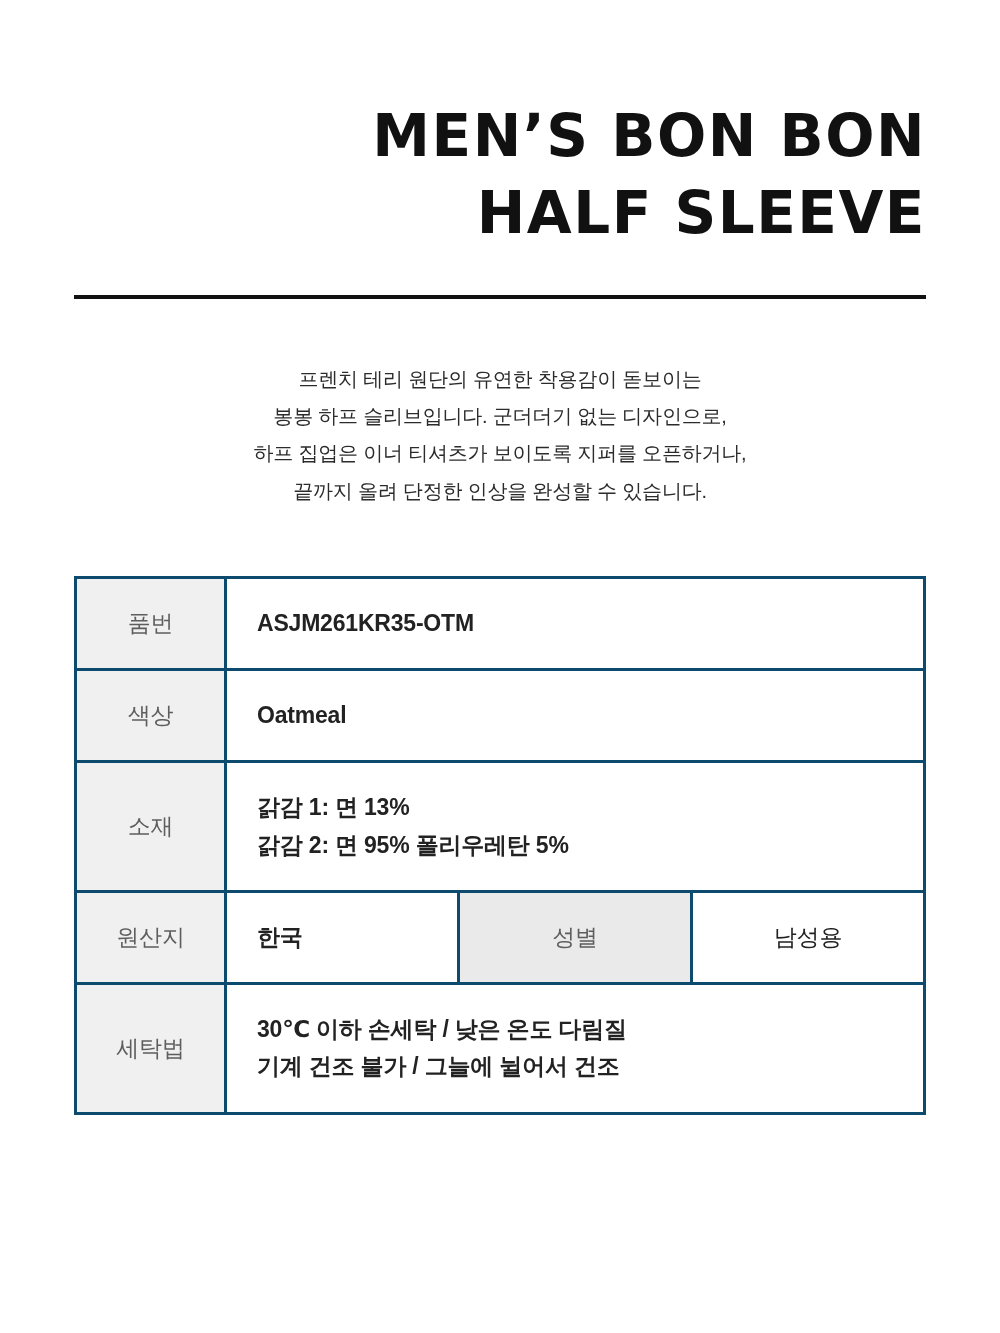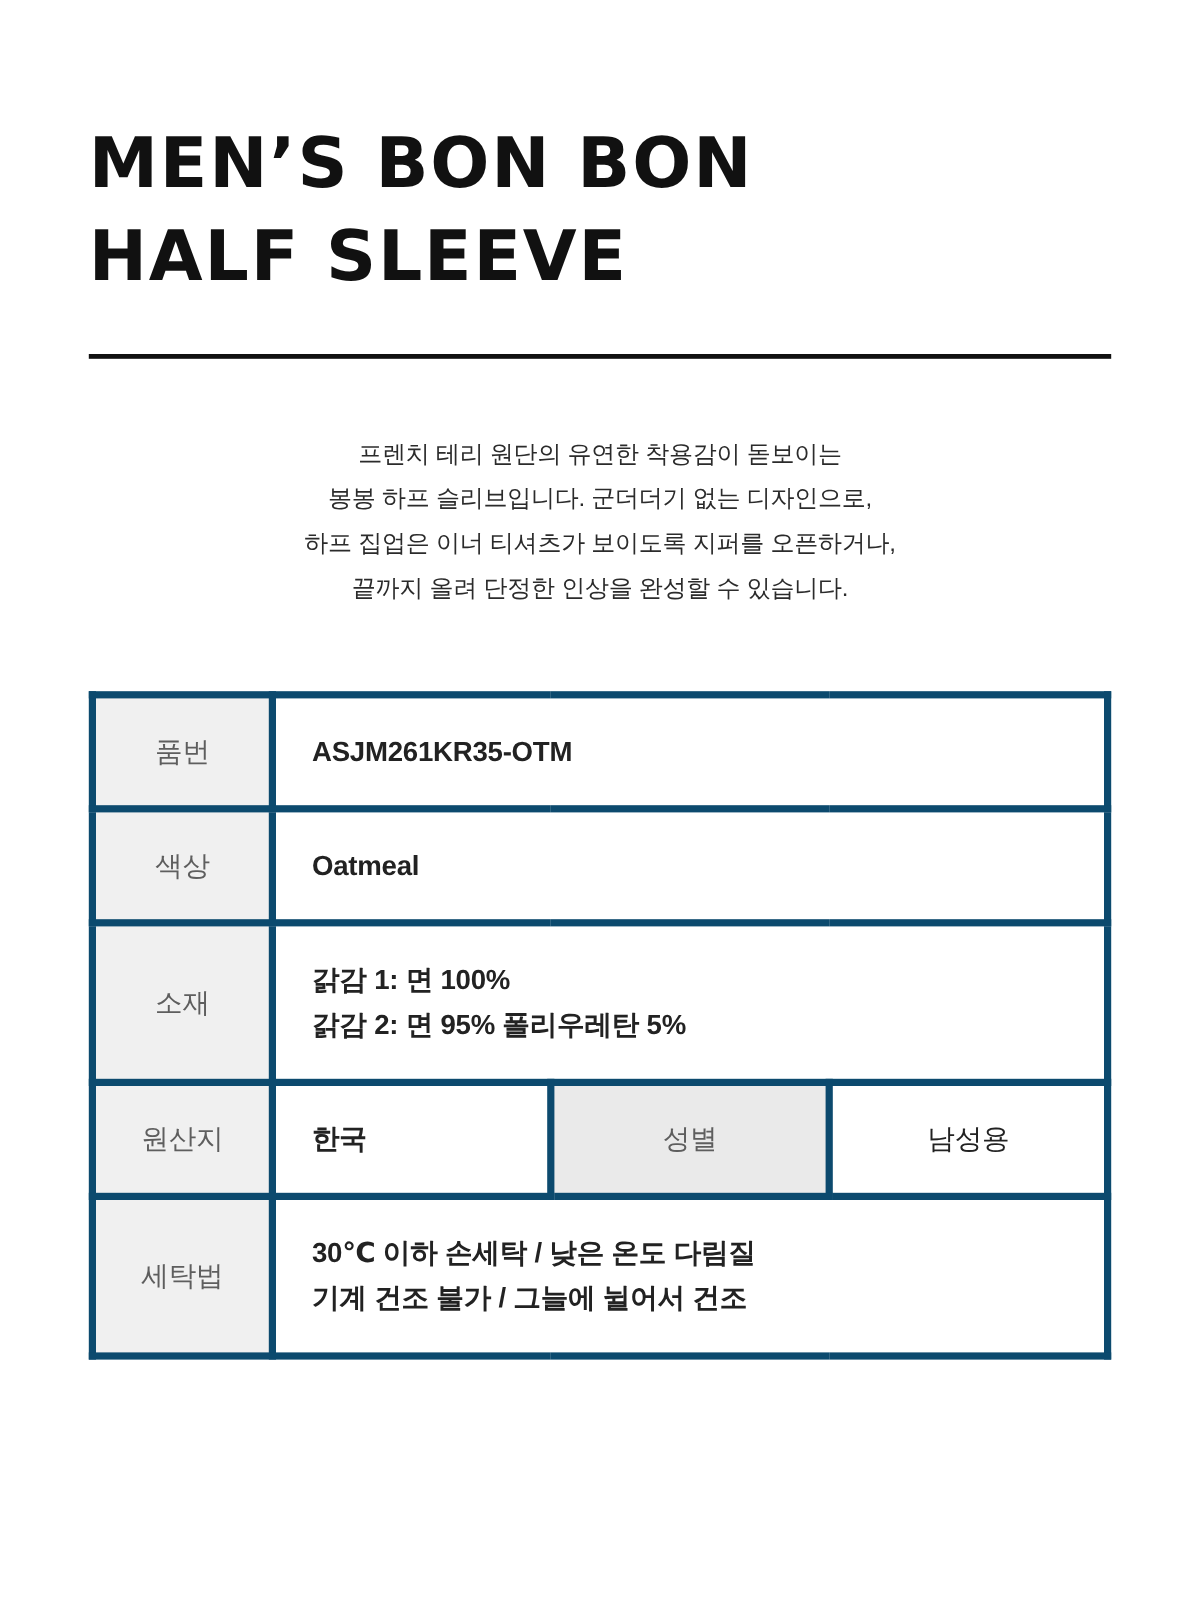--- a/index.html
+++ b/index.html
@@ -16,21 +16,21 @@
     overflow: hidden;
   }
   .page {
     width: 1000px;
     height: 1333px;
     position: relative;
     padding: 0 74px;
   }
   .title-block {
     padding-top: 98px;
-    text-align: left;
+    text-align: right;
   }
   .title-line {
     font-family: "DejaVu Sans", sans-serif;
     font-weight: 700;
     font-size: 58px;
     line-height: 1.32;
     letter-spacing: 1.5px;
     color: #111111;
     text-transform: uppercase;
     white-space: pre;
@@ -51,21 +51,21 @@
   }
   .desc p { margin: 0; }
 
   .spec-table {
     margin-top: 66px;
     width: 100%;
     border-collapse: collapse;
     table-layout: fixed;
   }
   .spec-table td {
-    border: 6px solid #0c4a6e;
+    border: 3px solid #0c4a6e;
     vertical-align: middle;
     font-size: 23px;
     color: #222222;
     letter-spacing: -0.2px;
   }
   td.lbl {
     width: 150px;
     background: #f0f0f0;
     color: #5e5e5e;
     text-align: center;
@@ -118,21 +118,21 @@
       <td class="lbl" colspan="1">품번</td>
       <td class="val" colspan="3">ASJM261KR35-OTM</td>
     </tr>
     <tr>
       <td class="lbl">색상</td>
       <td class="val" colspan="3">Oatmeal</td>
     </tr>
     <tr>
       <td class="lbl">소재</td>
       <td class="val" colspan="3">
-        <span class="line">갉감 1:  면 100%</span>
+        <span class="line">갉감 1:  면 13%</span>
         <span class="line">갉감 2:  면 95% 폴리우레탄 5%</span>
       </td>
     </tr>
     <tr>
       <td class="lbl">원산지</td>
       <td class="val" style="width:275px">한국</td>
       <td class="lbl-mid">성별</td>
       <td class="val-mid">남성용</td>
     </tr>
     <tr>

